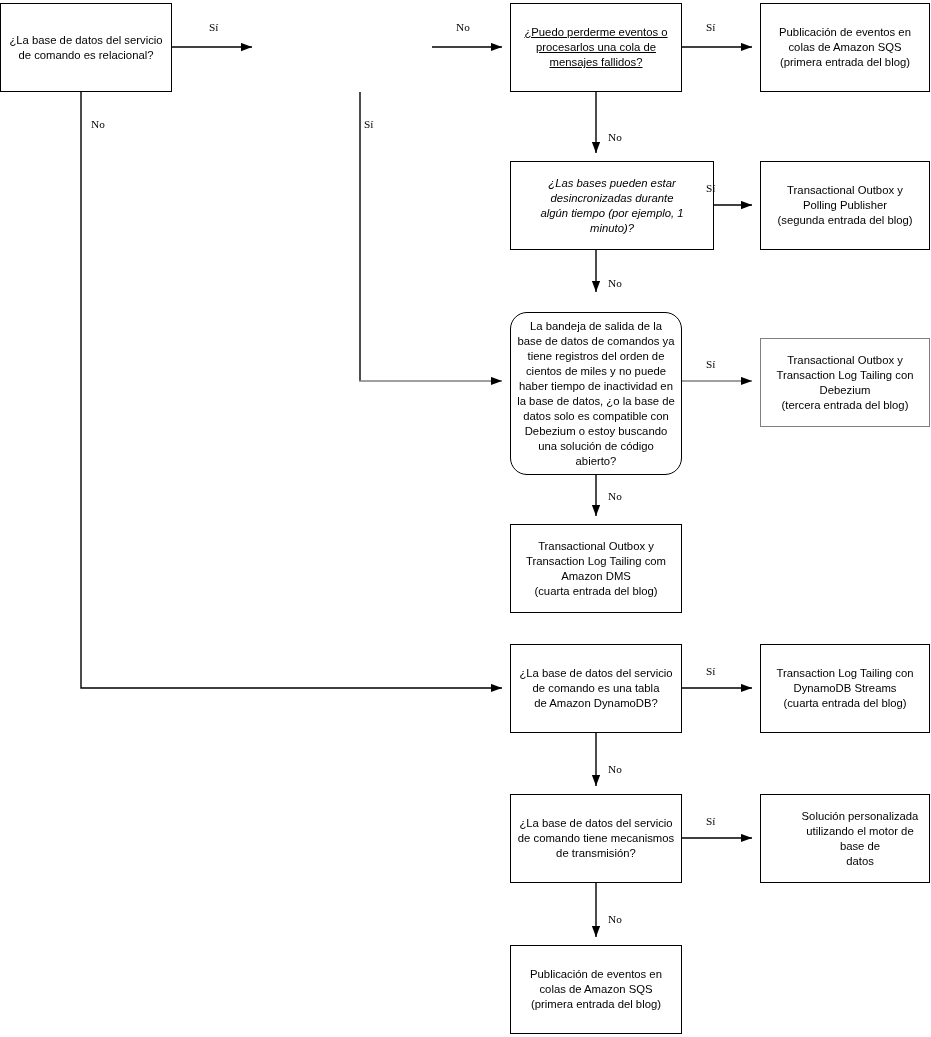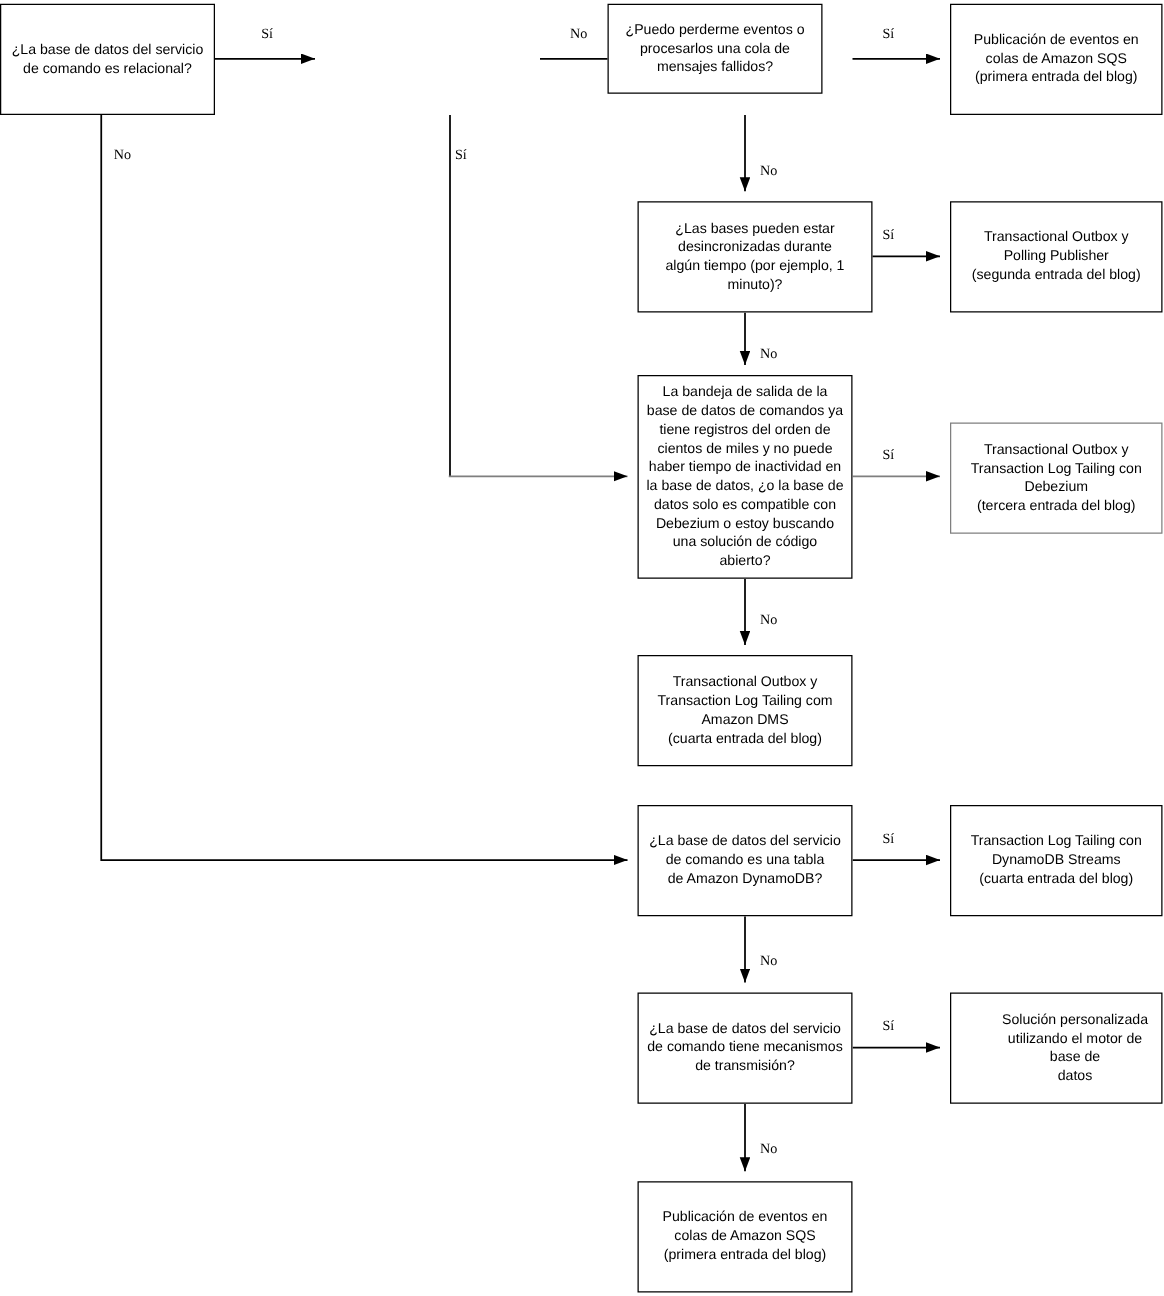--- a/index.html
+++ b/index.html
@@ -102,46 +102,46 @@
      r-debezium : gray --&gt;
     <path d="M682,381 L752,381" stroke="#7f7f7f" stroke-width="1.4" fill="none" marker-end="url(#arrow-gray)"></path>
   </svg>
 
   <div class="node" style="left:0px; top:3px; width:172px; height:89px;">
     <span class="node-text">¿La base de datos del servicio
 de comando es relacional?</span>
   </div>
 
 
-  <div class="node" style="left:486px; top:3px; width:172px; height:72px;">
+  <div class="node" style="left:510px; top:3px; width:172px; height:89px;text-decoration:underline;">
     <span class="node-text">¿Puedo perderme eventos o
 procesarlos una cola de
 mensajes fallidos?</span>
   </div>
 
   <div class="node" style="left:760px; top:3px; width:170px; height:89px;">
     <span class="node-text">Publicación de eventos en
 colas de Amazon SQS
 (primera entrada del blog)</span>
   </div>
 
-  <div class="node" style="left:510px; top:161px; width:188px; height:89px;">
+  <div class="node" style="left:510px; top:161px; width:204px; height:89px;font-style:italic;">
     <span class="node-text">¿Las bases pueden estar
 desincronizadas durante
 algún tiempo (por ejemplo, 1
 minuto)?</span>
   </div>
 
   <div class="node" style="left:760px; top:161px; width:170px; height:89px;">
     <span class="node-text">Transactional Outbox y
 Polling Publisher
 (segunda entrada del blog)</span>
   </div>
 
-  <div class="node" style="left:510px; top:300px; width:172px; height:163px;">
+  <div class="node" style="left:510px; top:312px; width:172px; height:163px;border-radius:17px;">
     <span class="node-text">La bandeja de salida de la
 base de datos de comandos ya
 tiene registros del orden de
 cientos de miles y no puede
 haber tiempo de inactividad en
 la base de datos, ¿o la base de
 datos solo es compatible con
 Debezium o estoy buscando
 una solución de código
 abierto?</span>

